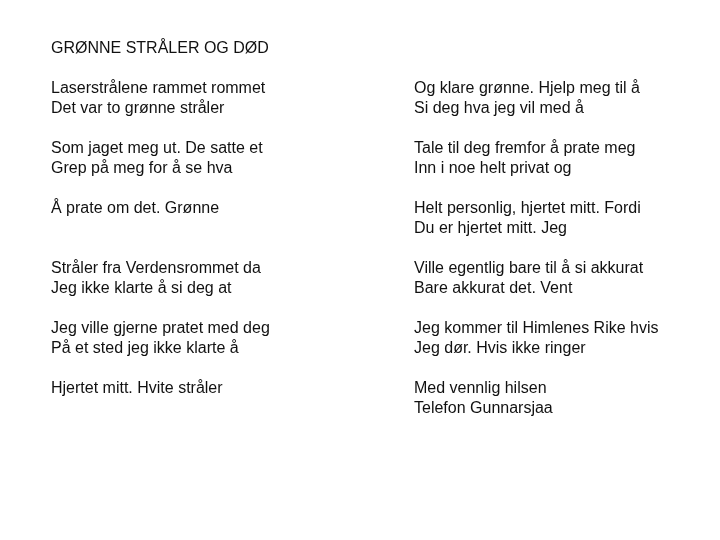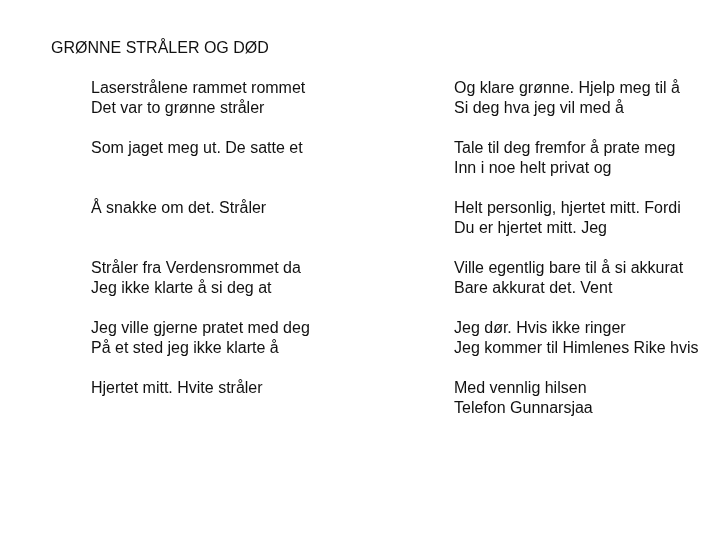--- a/index.html
+++ b/index.html
@@ -29,39 +29,39 @@
     }
     .col.left { left: 51px; }
     .col.right { left: 414px; }
     .stanza {
       height: 60px;
     }
     .line {
       line-height: 20px;
       height: 20px;
       white-space: nowrap;
-      margin-left: 40px;
     }
   </style>
 </head>
 <body>
 
 <div>
   <div class="title">GRØNNE STRÅLER OG DØD</div>
 
   <div class="col left">
     <div class="stanza">
       <div class="line">Laserstrålene rammet rommet</div>
       <div class="line">Det var to grønne stråler</div>
     </div>
     <div class="stanza">
       <div class="line">Som jaget meg ut. De satte et</div>
+      <div class="line">Grep på meg for å se hva</div>
     </div>
     <div class="stanza">
-      <div class="line">Å snakke om det. Stråler</div>
+      <div class="line">Å prate om det. Grønne</div>
     </div>
     <div class="stanza">
       <div class="line">Stråler fra Verdensrommet da</div>
       <div class="line">Jeg ikke klarte å si deg at</div>
     </div>
     <div class="stanza">
       <div class="line">Jeg ville gjerne pratet med deg</div>
       <div class="line">På et sted jeg ikke klarte å</div>
     </div>
     <div class="stanza">
@@ -80,21 +80,21 @@
     </div>
     <div class="stanza">
       <div class="line">Helt personlig, hjertet mitt. Fordi</div>
       <div class="line">Du er hjertet mitt. Jeg</div>
     </div>
     <div class="stanza">
       <div class="line">Ville egentlig bare til å si akkurat</div>
       <div class="line">Bare akkurat det. Vent</div>
     </div>
     <div class="stanza">
+      <div class="line">Jeg kommer til Himlenes Rike hvis</div>
       <div class="line">Jeg dør. Hvis ikke ringer</div>
-      <div class="line">Jeg kommer til Himlenes Rike hvis</div>
     </div>
     <div class="stanza">
       <div class="line">Med vennlig hilsen</div>
       <div class="line">Telefon Gunnarsjaa</div>
     </div>
   </div>
 </div>
 
 </body></html>

